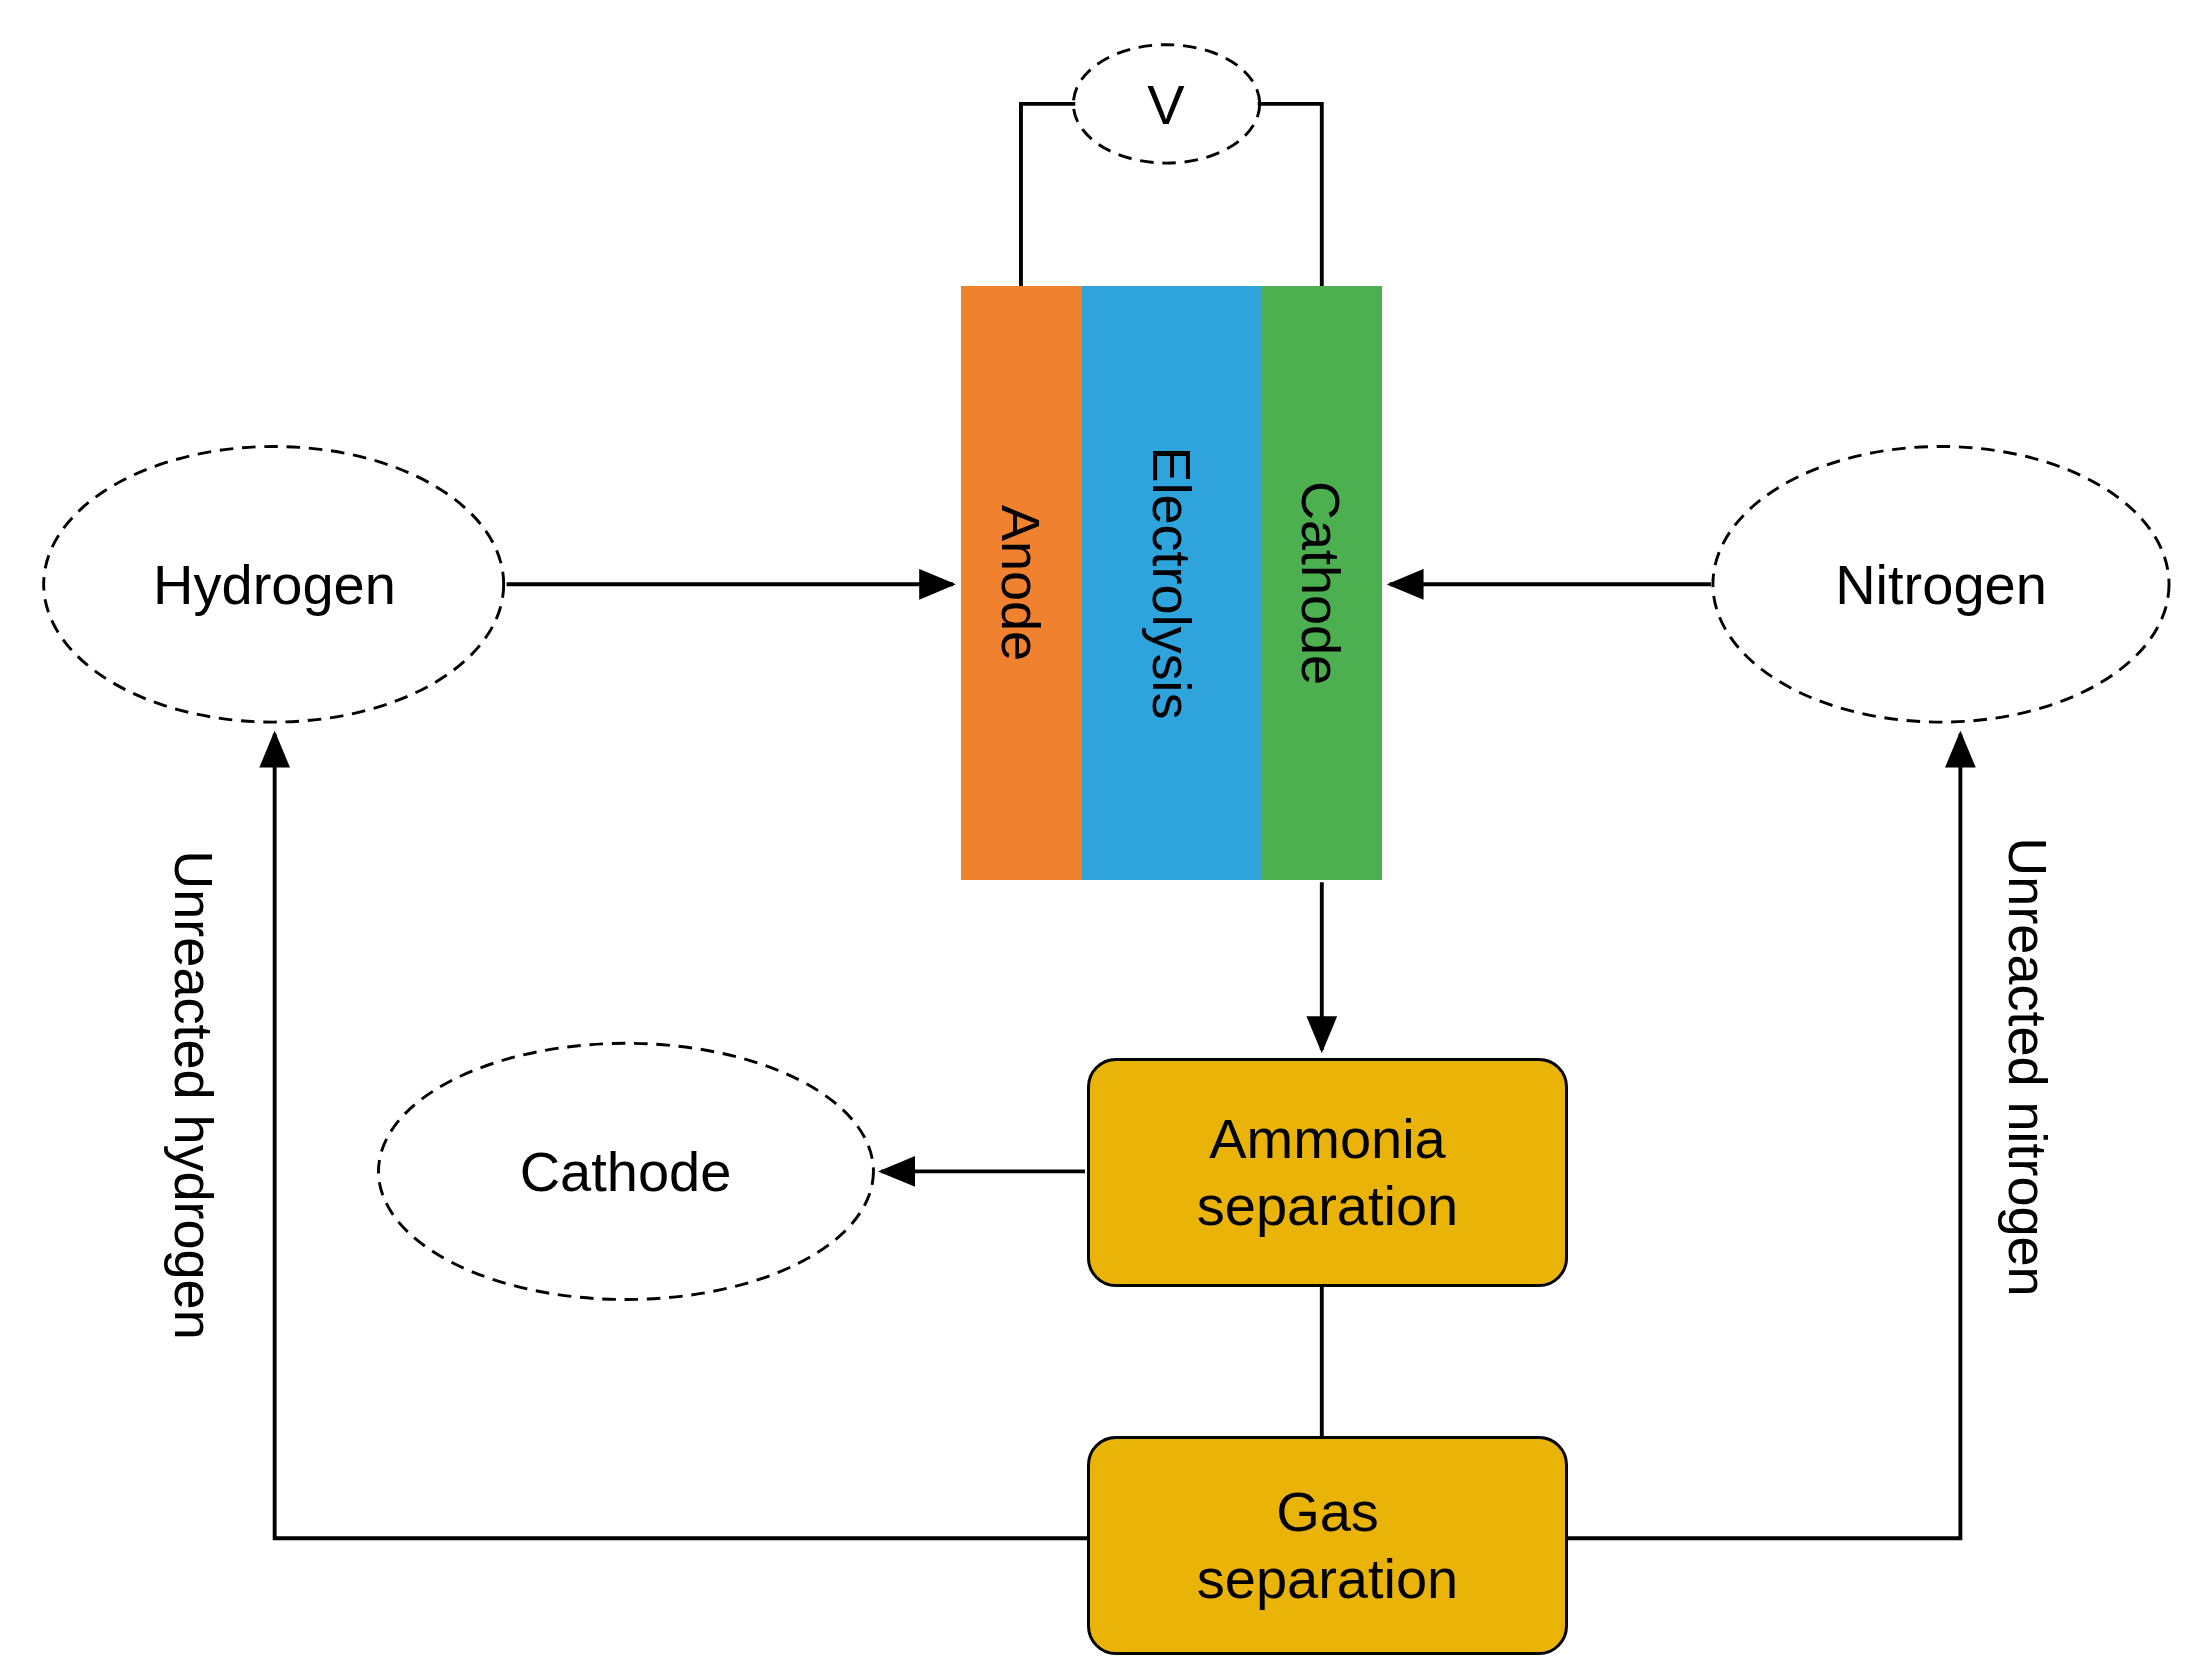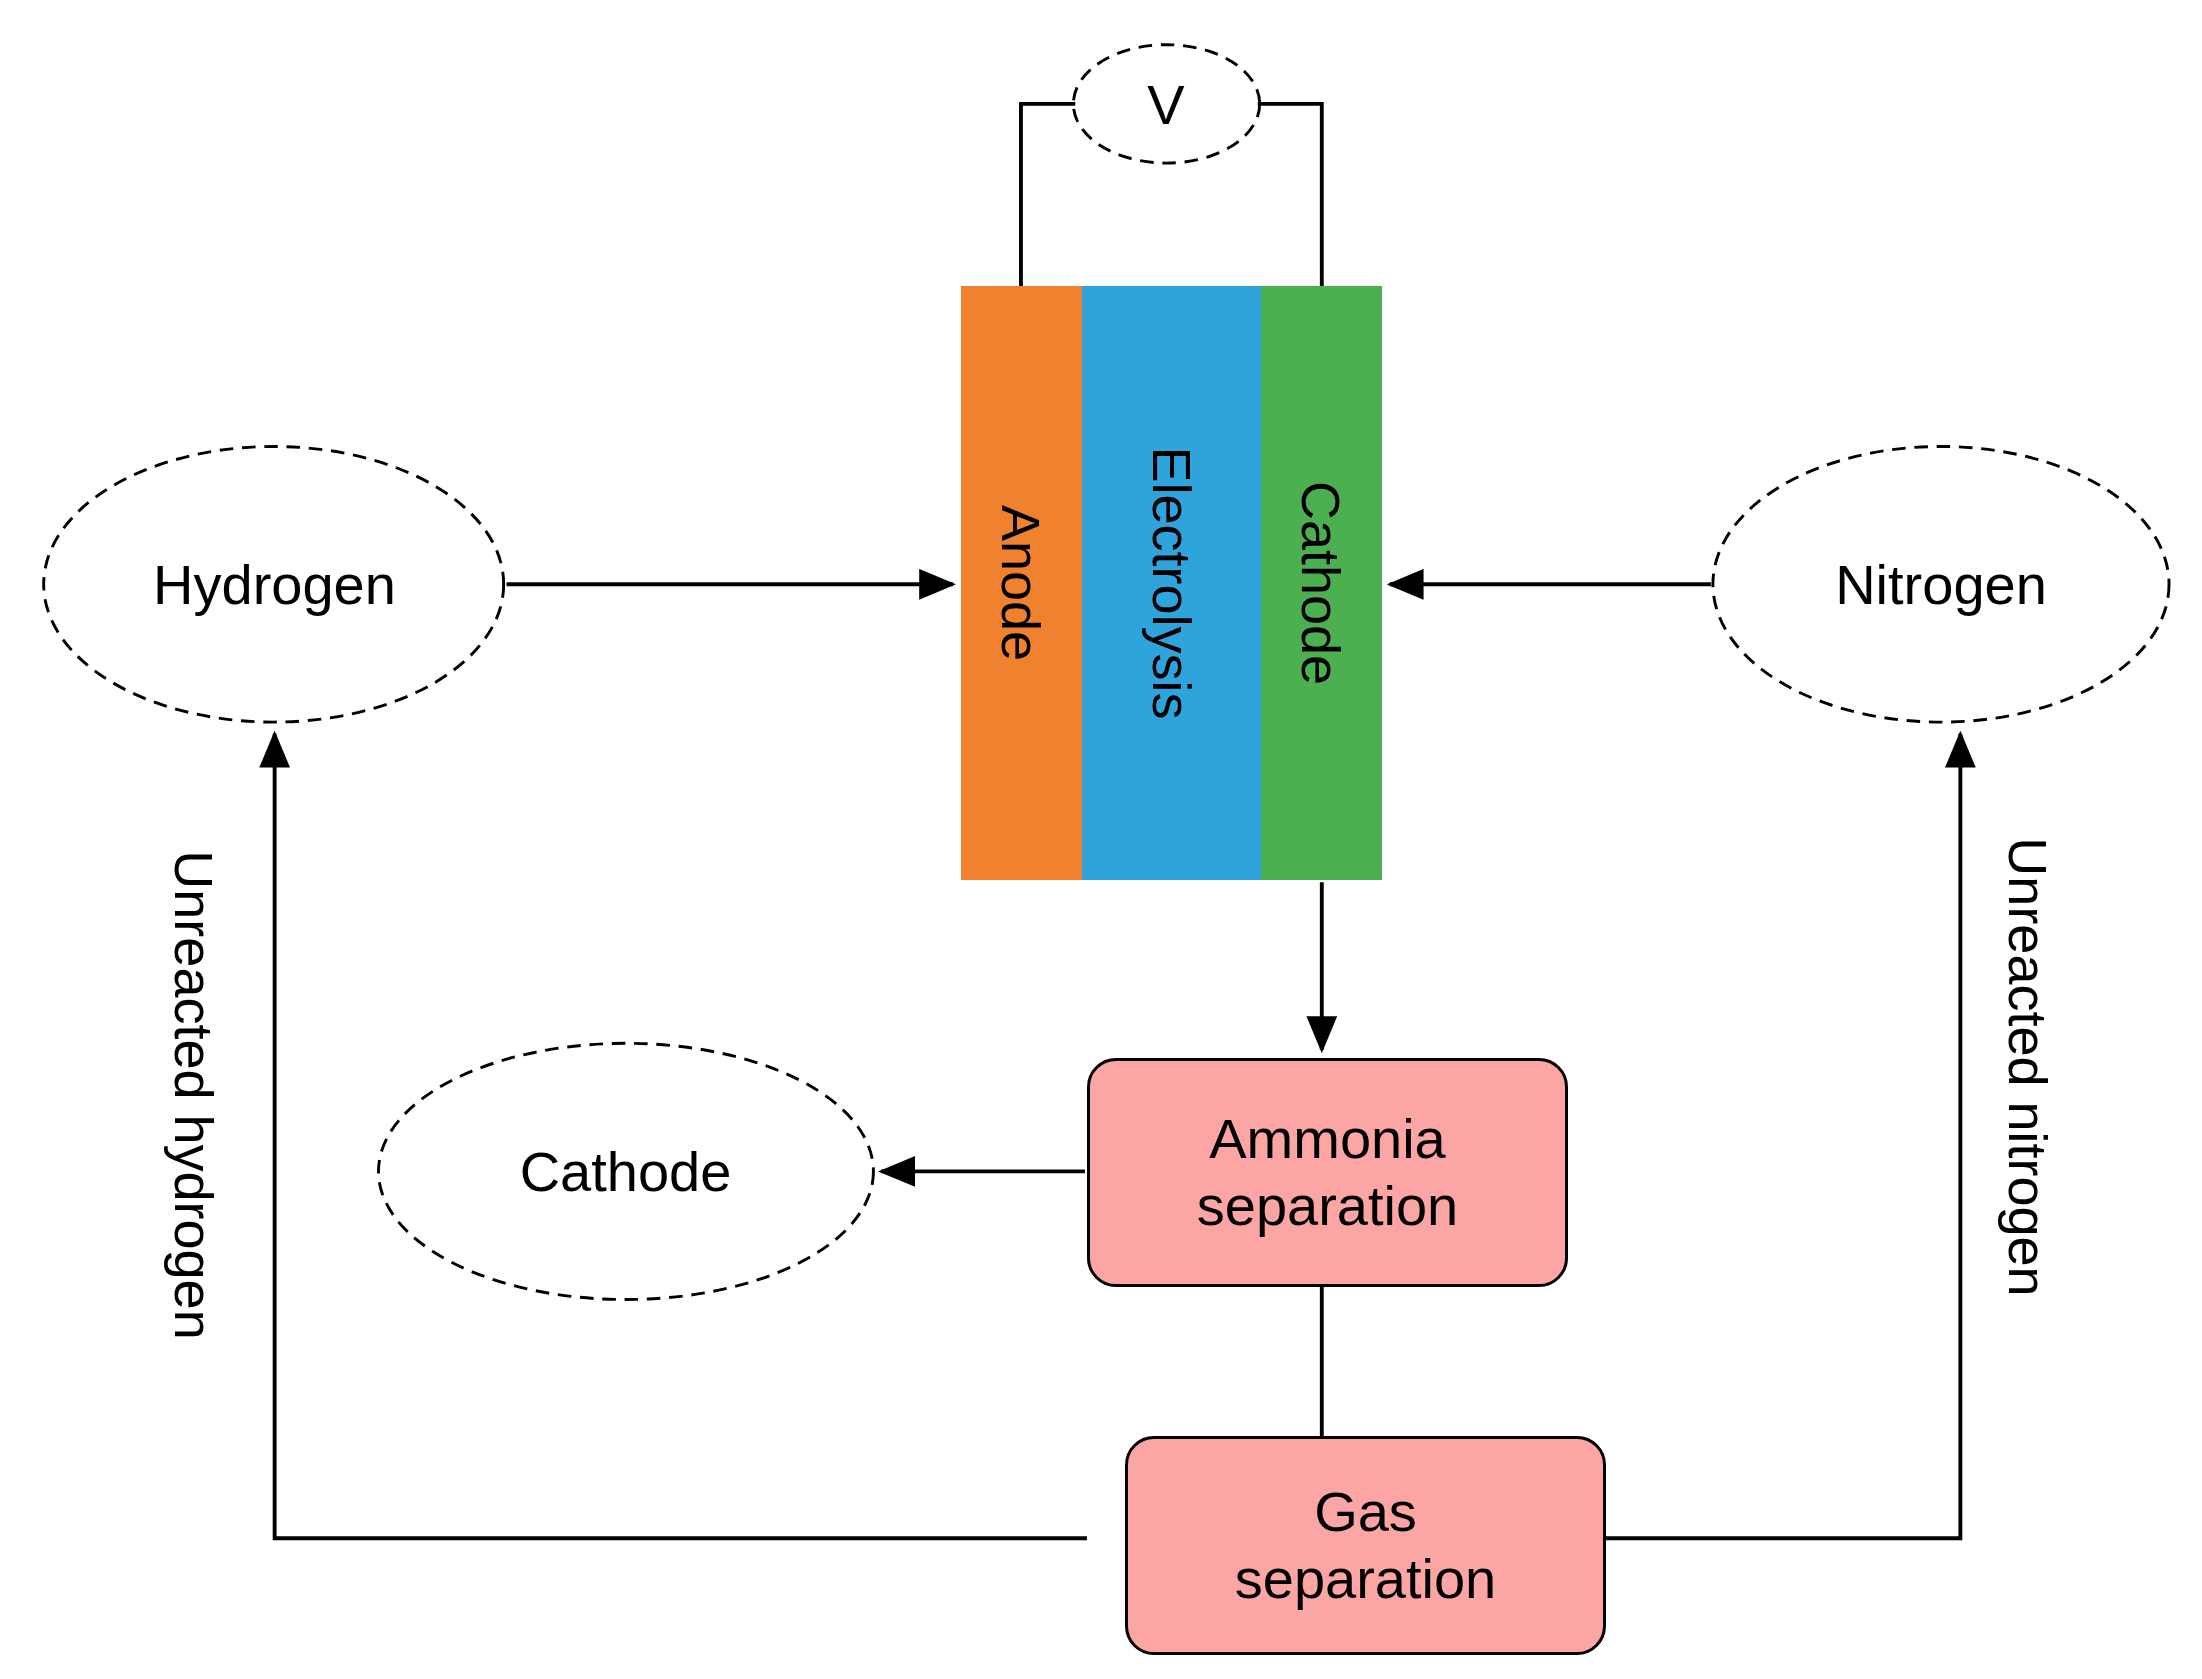--- a/index.html
+++ b/index.html
@@ -49,28 +49,28 @@
     transform: rotate(90deg);
     white-space: nowrap;
     font-size: 54px;
   }
 
   
   .process-box {
     position: absolute;
     border: 3.9px solid #000;
     border-radius: 29px;
-    background: #fca5a5;
+    background: #eab308;
     display: flex;
     align-items: center;
     justify-content: center;
     text-align: center;
   }
   .ammsep-box { left: 1087px; top: 1058px; width: 475px; height: 223px; }
-  .gassep-box { left: 1087px; top: 1436px; width: 475px; height: 213px; margin-left: 38px; }
+  .gassep-box { left: 1087px; top: 1436px; width: 475px; height: 213px; }
   .process-box .box-text {
     width: 320px;
     font-size: 56px;
     line-height: 1.18;
   }
 
   
   .vlabel {
     position: absolute;
     transform: translate(-50%, -50%) rotate(90deg);

